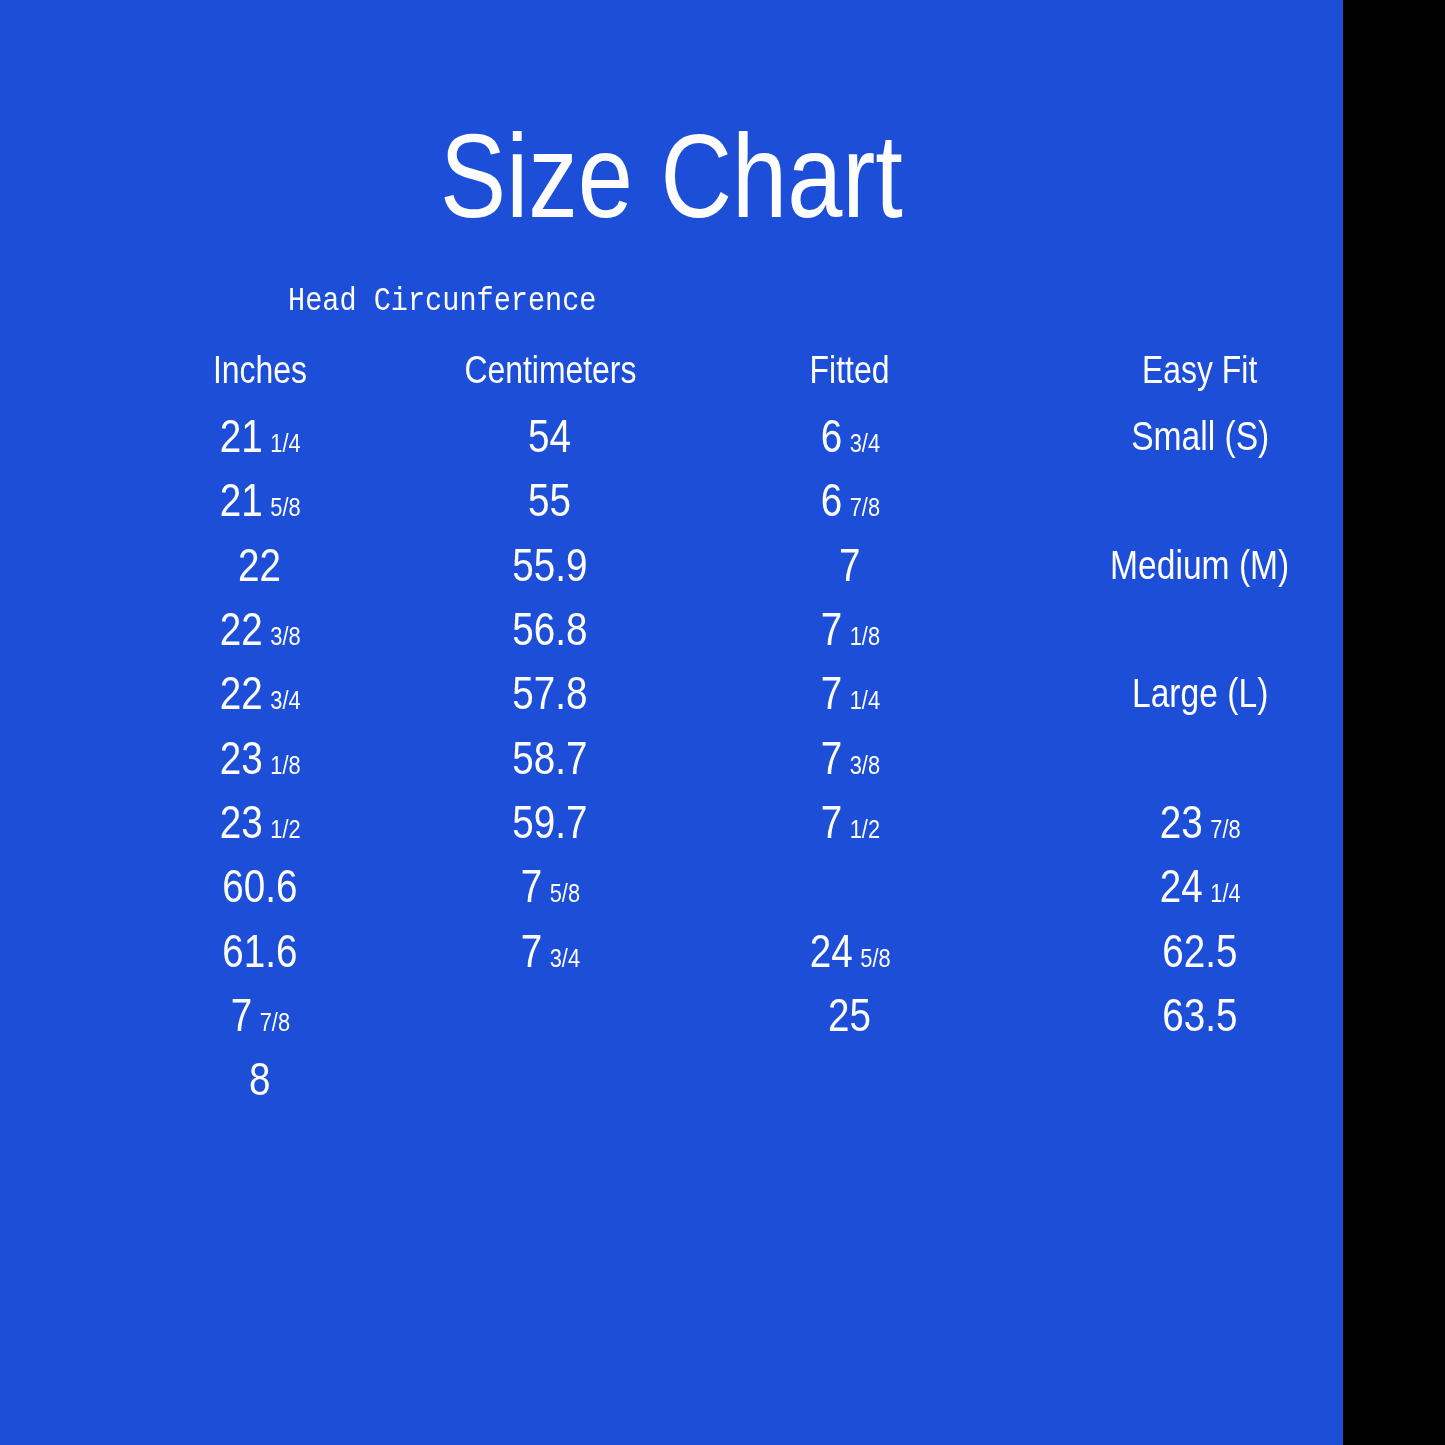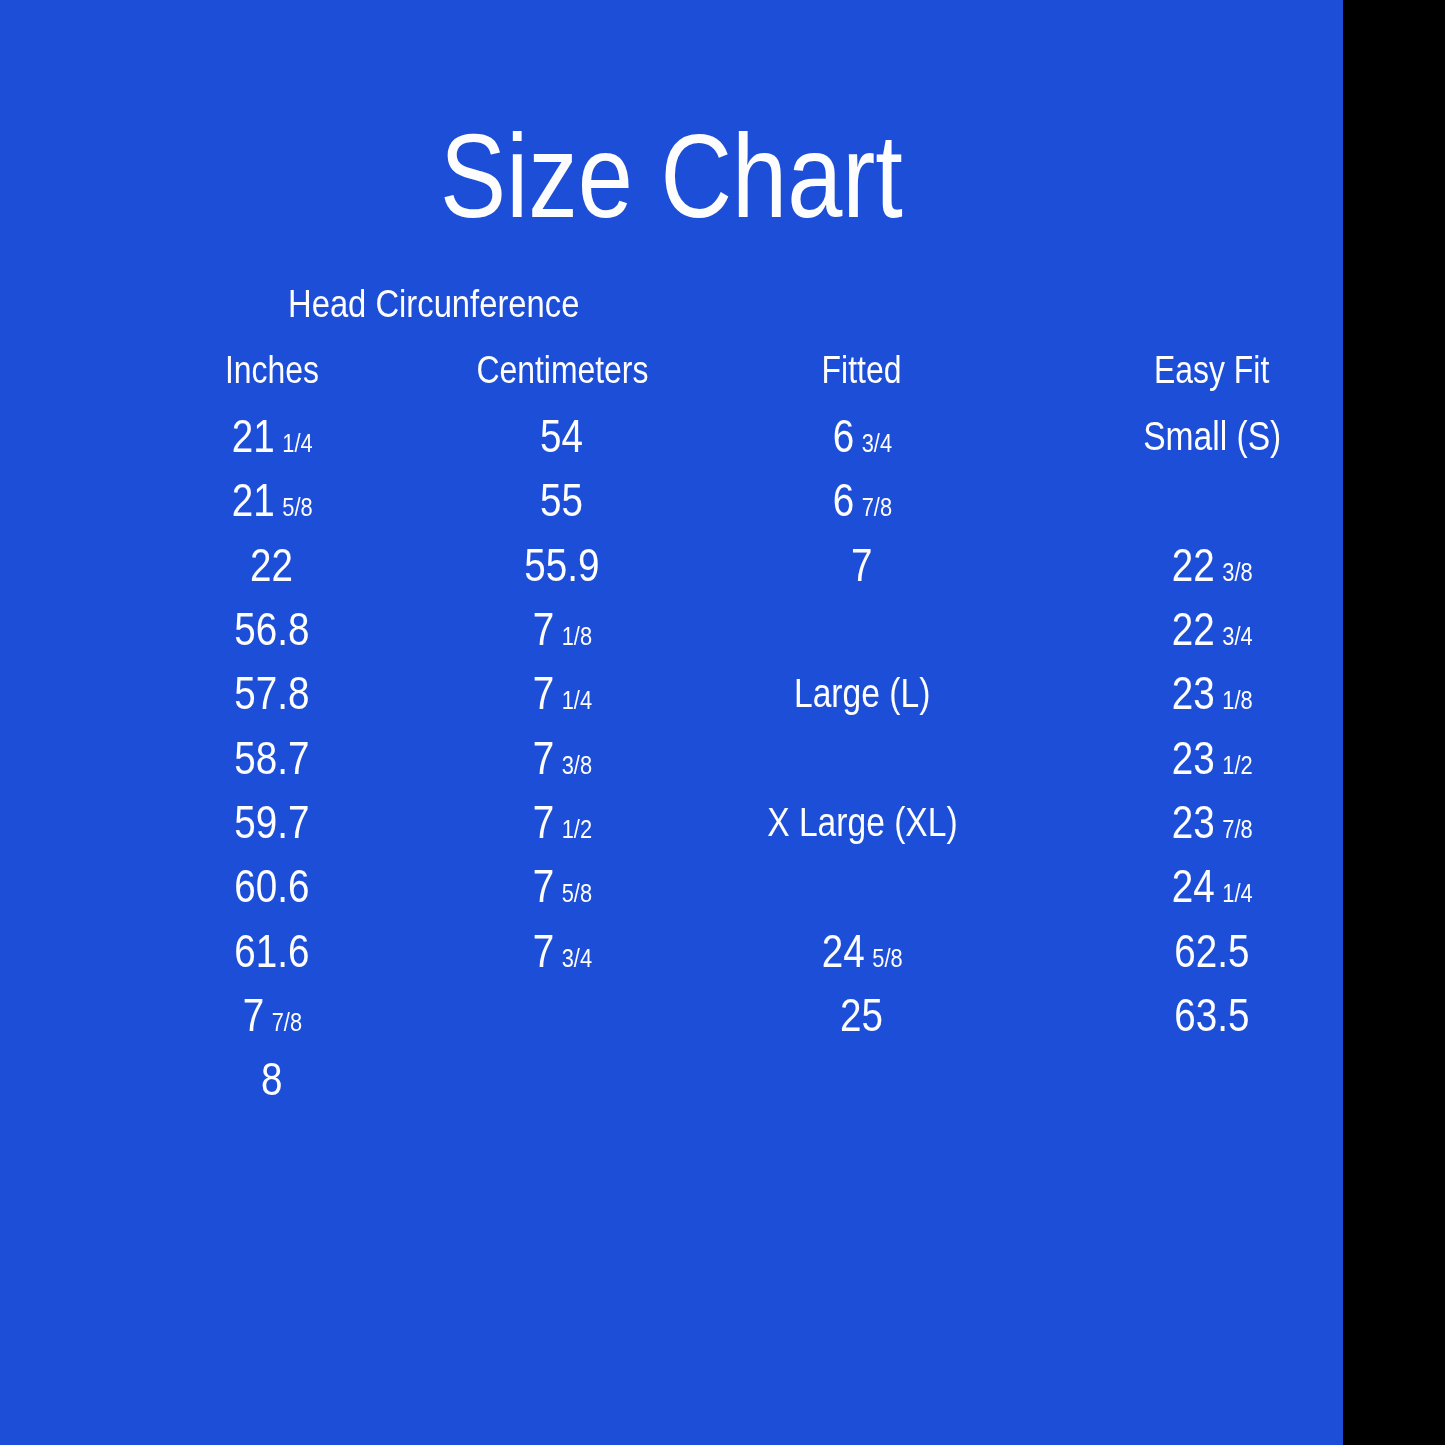--- a/index.html
+++ b/index.html
@@ -36,27 +36,28 @@
     margin: 0;
     font-size: 118px;
     font-weight: 400;
     line-height: 1.1;
     letter-spacing: 0;
   }
   .subtitle {
     position: absolute;
     top: 283px;
     left: 288px;
-    font-size: 39px;
+    font-size: 34px;
     line-height: 1.1;
+    font-family: Liberation Mono, monospace;
   }
   .subtitle .cx { transform-origin: 0 50%; }
   .grid {
     position: absolute;
-    left: 142px;
+    left: 130px;
     top: 336px;
     display: grid;
     grid-template-columns: 260px 320px 280px 420px;
     grid-template-rows: 68px repeat(11, 64.3px);
     align-items: center;
     justify-items: center;
     text-decoration: underline;
   }
   .cell { line-height: 1; text-align: center; }
   .header { font-size: 38px; }
@@ -88,40 +89,40 @@
     <div class="cell fit"><span class="cx">Small (S)</span></div>
 
     <div class="cell"><span class="cx"><span class="whole">21</span><span class="frac">5/8</span></span></div>
     <div class="cell"><span class="cx cm">55</span></div>
     <div class="cell"><span class="cx"><span class="whole">6</span><span class="frac">7/8</span></span></div>
     <div class="cell fit"><span class="cx"></span></div>
 
     <div class="cell"><span class="cx"><span class="whole">22</span><span class="frac"></span></span></div>
     <div class="cell"><span class="cx cm">55.9</span></div>
     <div class="cell"><span class="cx"><span class="whole">7</span><span class="frac"></span></span></div>
+    <div class="cell fit"><span class="cx">Medium (M)</span></div>
 
     <div class="cell"><span class="cx"><span class="whole">22</span><span class="frac">3/8</span></span></div>
     <div class="cell"><span class="cx cm">56.8</span></div>
     <div class="cell"><span class="cx"><span class="whole">7</span><span class="frac">1/8</span></span></div>
     <div class="cell fit"><span class="cx"></span></div>
 
     <div class="cell"><span class="cx"><span class="whole">22</span><span class="frac">3/4</span></span></div>
     <div class="cell"><span class="cx cm">57.8</span></div>
     <div class="cell"><span class="cx"><span class="whole">7</span><span class="frac">1/4</span></span></div>
     <div class="cell fit"><span class="cx">Large (L)</span></div>
 
     <div class="cell"><span class="cx"><span class="whole">23</span><span class="frac">1/8</span></span></div>
     <div class="cell"><span class="cx cm">58.7</span></div>
     <div class="cell"><span class="cx"><span class="whole">7</span><span class="frac">3/8</span></span></div>
     <div class="cell fit"><span class="cx"></span></div>
 
     <div class="cell"><span class="cx"><span class="whole">23</span><span class="frac">1/2</span></span></div>
     <div class="cell"><span class="cx cm">59.7</span></div>
     <div class="cell"><span class="cx"><span class="whole">7</span><span class="frac">1/2</span></span></div>
-    <div class="cell fit"><span class="cx">X Large (XL)</span></div>
 
     <div class="cell"><span class="cx"><span class="whole">23</span><span class="frac">7/8</span></span></div>
     <div class="cell"><span class="cx cm">60.6</span></div>
     <div class="cell"><span class="cx"><span class="whole">7</span><span class="frac">5/8</span></span></div>
     <div class="cell fit"><span class="cx"></span></div>
 
     <div class="cell"><span class="cx"><span class="whole">24</span><span class="frac">1/4</span></span></div>
     <div class="cell"><span class="cx cm">61.6</span></div>
     <div class="cell"><span class="cx"><span class="whole">7</span><span class="frac">3/4</span></span></div>
 

